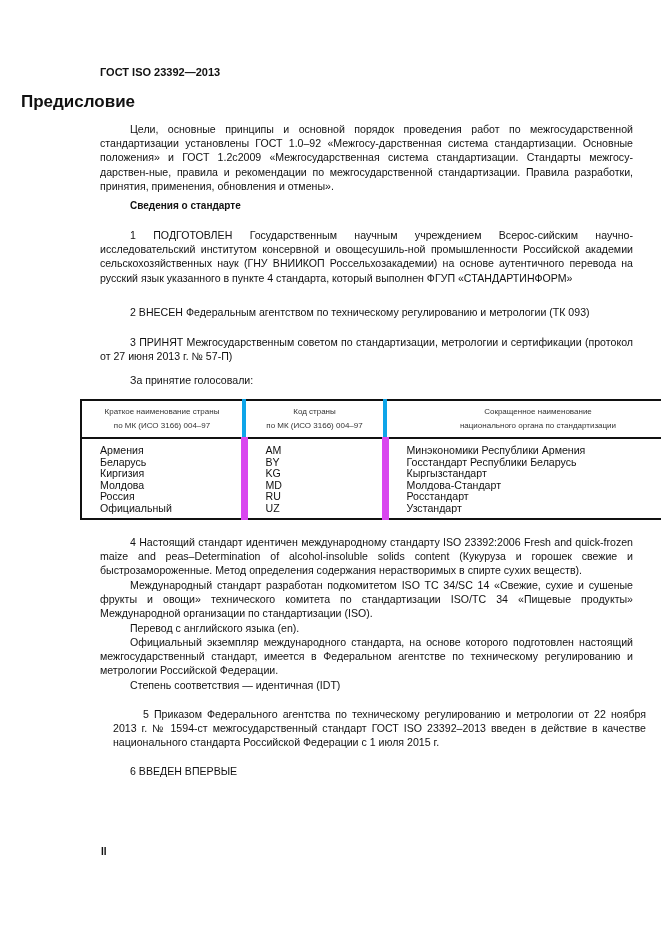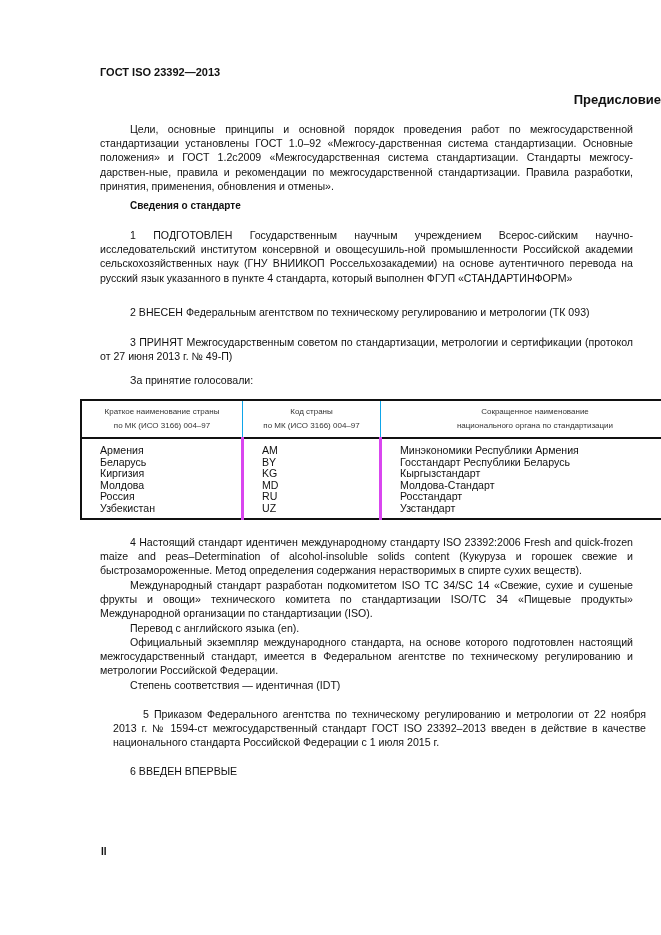--- a/index.html
+++ b/index.html
@@ -1,70 +1,70 @@
 <!DOCTYPE html>
 <html><head>
 <meta charset="utf-8">
 <style>
   html, body { margin:0; padding:0; background:#ffffff; }
   body { width:661px; height:935px; position:relative; overflow:hidden;
          font-family:"Liberation Sans", sans-serif; color:#111; }
   .abs { position:absolute;padding-left:21px; }
   .doc-code { left:79px; top:66px; font-size:11px; font-weight:bold; }
   .title { left:0; width:661px; top:92px; box-sizing:border-box;
-           text-align:right; font-size:13px; font-weight:bold; }
+           text-align:left; font-size:17px; font-weight:bold; }
   .para { left:79px; width:533px; font-size:10.6px; line-height:14.2px; text-align:justify; }
   .para .ind { display:inline-block; width:30px; }
   .h2 { left:109px; top:200px; font-size:10px; font-weight:bold; }
   table.vote { position:absolute; left:80px; top:399px; width:611px; border-collapse:collapse;
                border:2px solid #111; font-size:10.6px; }
   table.vote th { font-weight:normal; font-size:8px; color:#333; line-height:14px;
                   padding:4px 2px; text-align:center; border-bottom:2px solid #111;
-                  border-left:1px solid #0ea5e9; height:28px; }
+                  border-left:4px solid #0ea5e9; height:28px; }
   table.vote th:first-child { border-left:none; }
-  table.vote td { vertical-align:top; border-left:3px solid #d946ef; padding:6px 0 4px 18px; line-height:11.5px; }
+  table.vote td { vertical-align:top; border-left:7px solid #d946ef; padding:6px 0 4px 18px; line-height:11.5px; }
   table.vote td:first-child { border-left:none; }
   .col1 { width:156px; } .col2 { width:133px; }
   .pagenum { left:80px; top:846px; font-size:10px; font-weight:bold; }
 </style>
 </head>
 <body>
 
 <div class="abs doc-code">ГОСТ ISO 23392—2013</div>
 <div class="abs title">Предисловие</div>
 
 <div class="abs para" style="top:122px;"><span class="ind"></span><span>Цели, основные принципы и основной порядок проведения работ по межгосударственной стандартизации установлены ГОСТ 1.0–92 «Межгосу-дарственная система стандартизации. Основные положения» и ГОСТ 1.2с2009 «Межгосударственная система стандартизации. Стандарты межгосу-дарствен-ные, правила и рекомендации по межгосударственной стандартизации. Правила разработки, принятия, применения, обновления и отмены».</span></div>
 
 <div class="abs h2">Сведения о стандарте</div>
 
 <div class="abs para" style="top:228px;"><span class="ind"></span><span>1 ПОДГОТОВЛЕН Государственным научным учреждением Всерос-сийским научно-исследовательский институтом консервной и овощесушиль-ной промышленности Российской академии сельскохозяйственных наук (ГНУ ВНИИКОП Россельхозакадемии) на основе аутентичного перевода на русский язык указанного в пункте 4 стандарта, который выполнен ФГУП «СТАНДАРТИНФОРМ»</span></div>
 
 <div class="abs para" style="top:305px;"><span class="ind"></span><span>2 ВНЕСЕН Федеральным агентством по техническому регулированию и метрологии (ТК 093)</span></div>
 
-<div class="abs para" style="top:335px;"><span class="ind"></span><span>3 ПРИНЯТ Межгосударственным советом по стандартизации, метрологии и сертификации (протокол от 27 июня 2013 г. № 49-П)</span></div>
+<div class="abs para" style="top:335px;"><span class="ind"></span><span>3 ПРИНЯТ Межгосударственным советом по стандартизации, метрологии и сертификации (протокол от 27 июня 2013 г. № 57-П)</span></div>
 
 <div class="abs para" style="top:373px;"><span class="ind"></span><span>За принятие голосовали:</span></div>
 
 <table class="vote">
   <thead>
     <tr>
       <th class="col1"><span>Краткое наименование страны</span><br><span>по МК (ИСО 3166) 004–97</span></th>
       <th class="col2"><span>Код страны</span><br><span>по МК (ИСО 3166) 004–97</span></th>
       <th><span>Сокращенное наименование</span><br><span>национального органа по стандартизации</span></th>
     </tr>
   </thead>
   <tbody>
     <tr>
       <td>
         <div>Армения</div>
         <div>Беларусь</div>
         <div>Киргизия</div>
         <div>Молдова</div>
         <div>Россия</div>
-        <div>Узбекистан</div>
+        <div>Официальный</div>
       </td>
       <td>
         <div>AM</div>
         <div>BY</div>
         <div>KG</div>
         <div>MD</div>
         <div>RU</div>
         <div>UZ</div>
       </td>
       <td>

